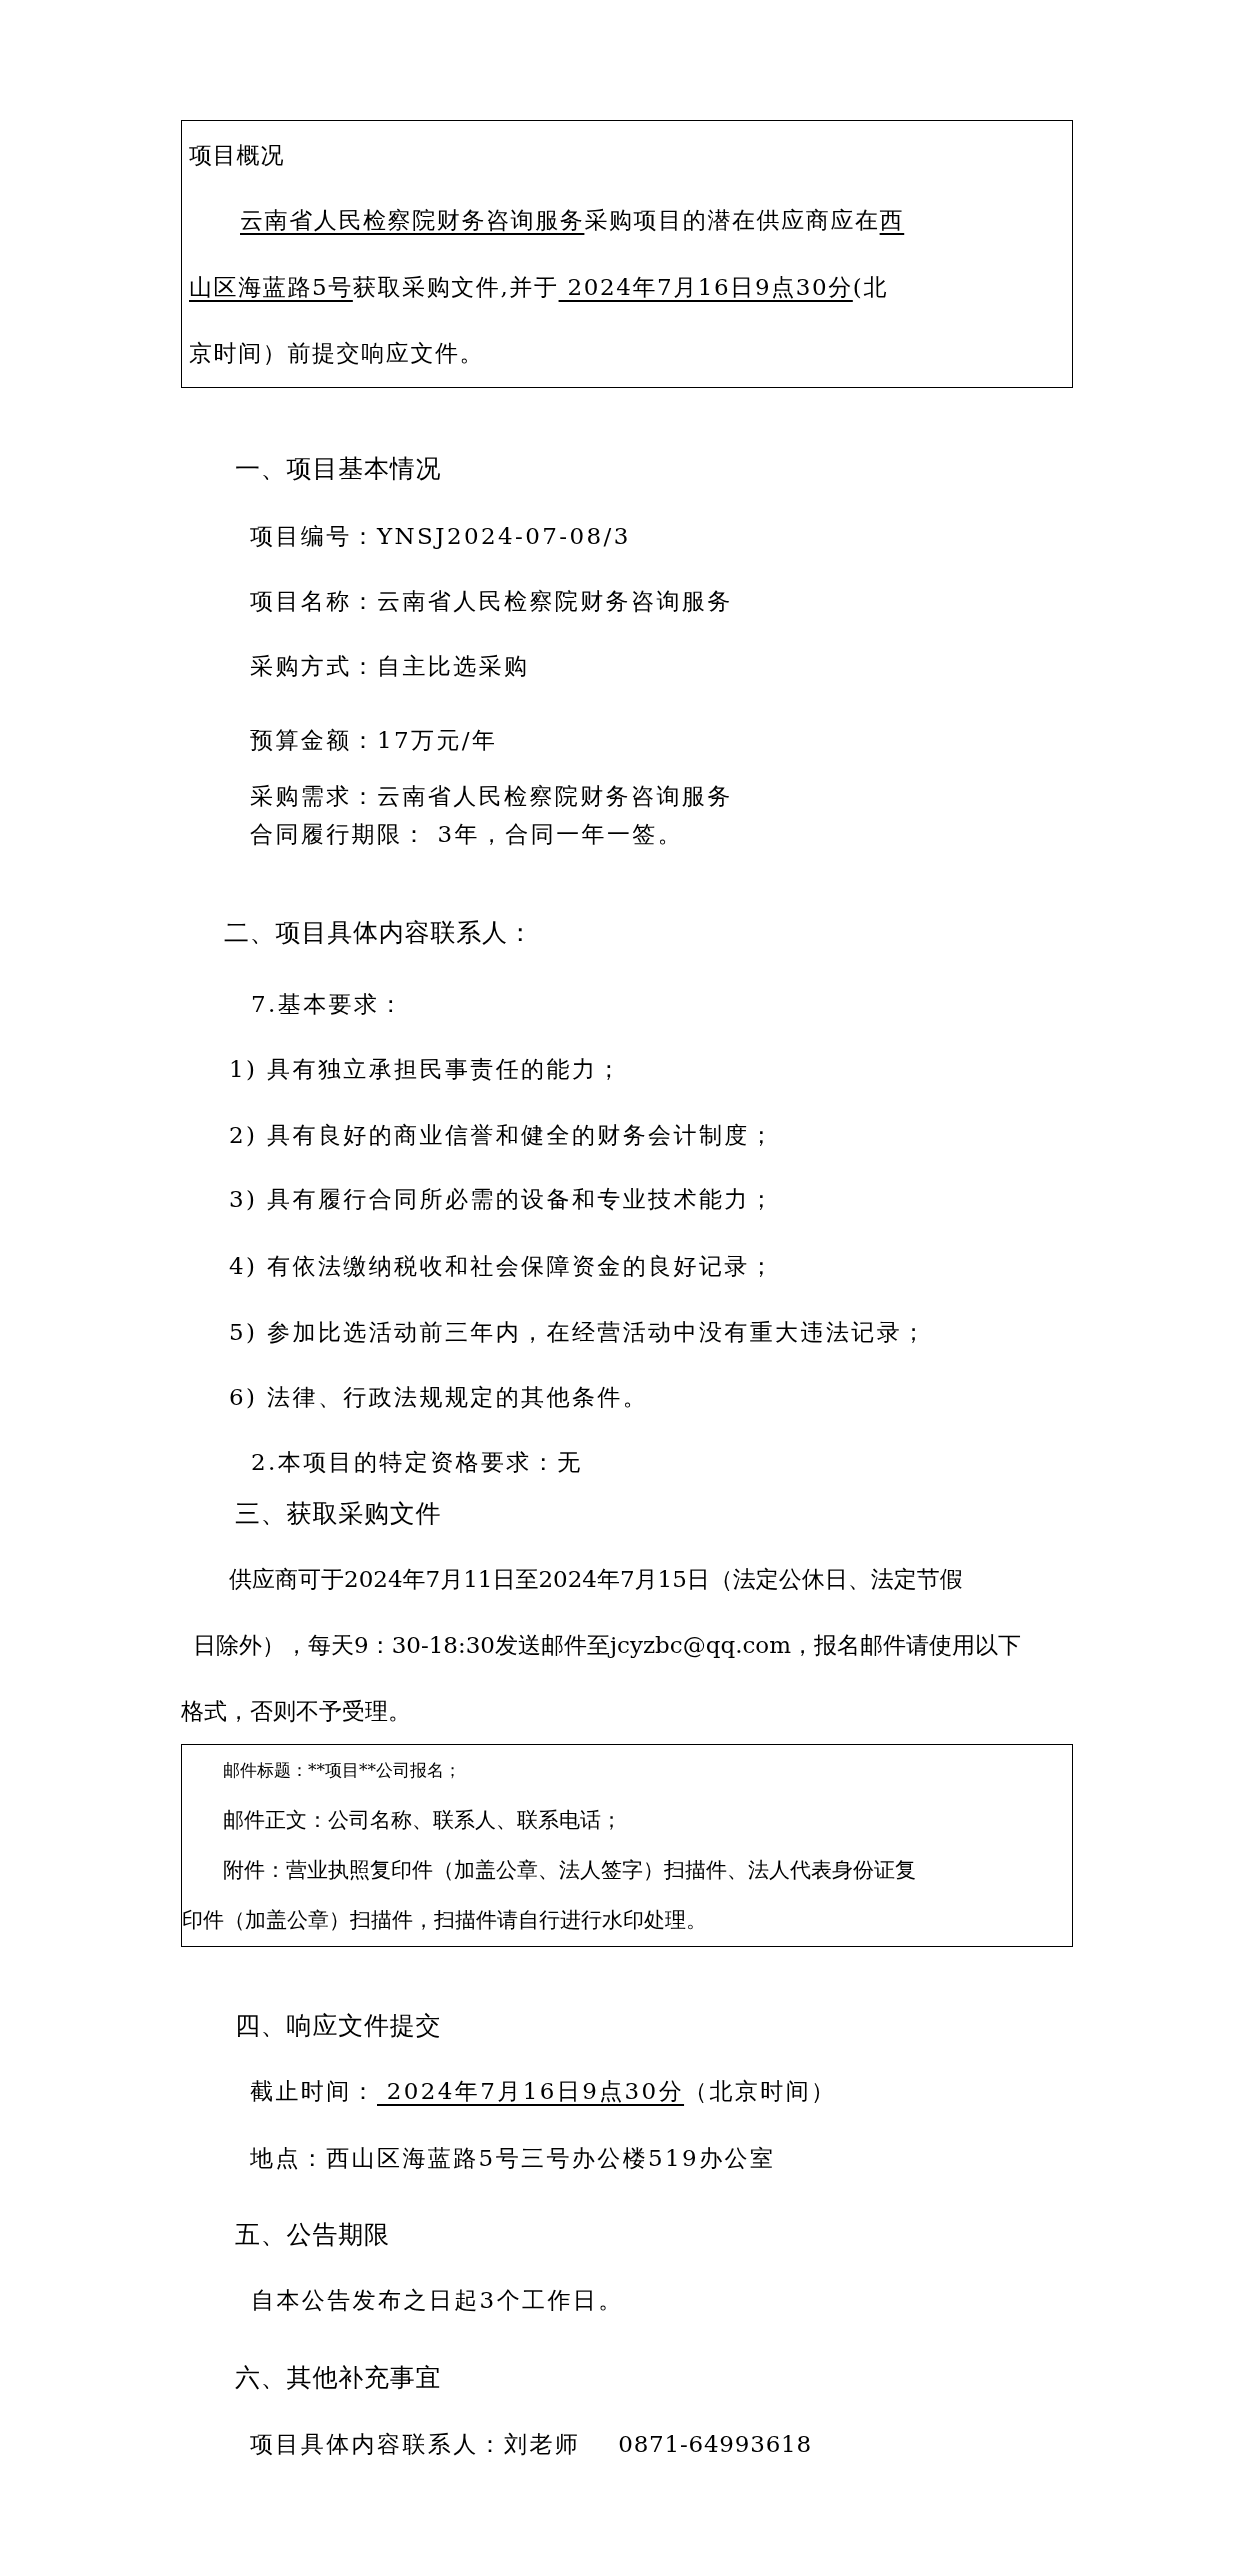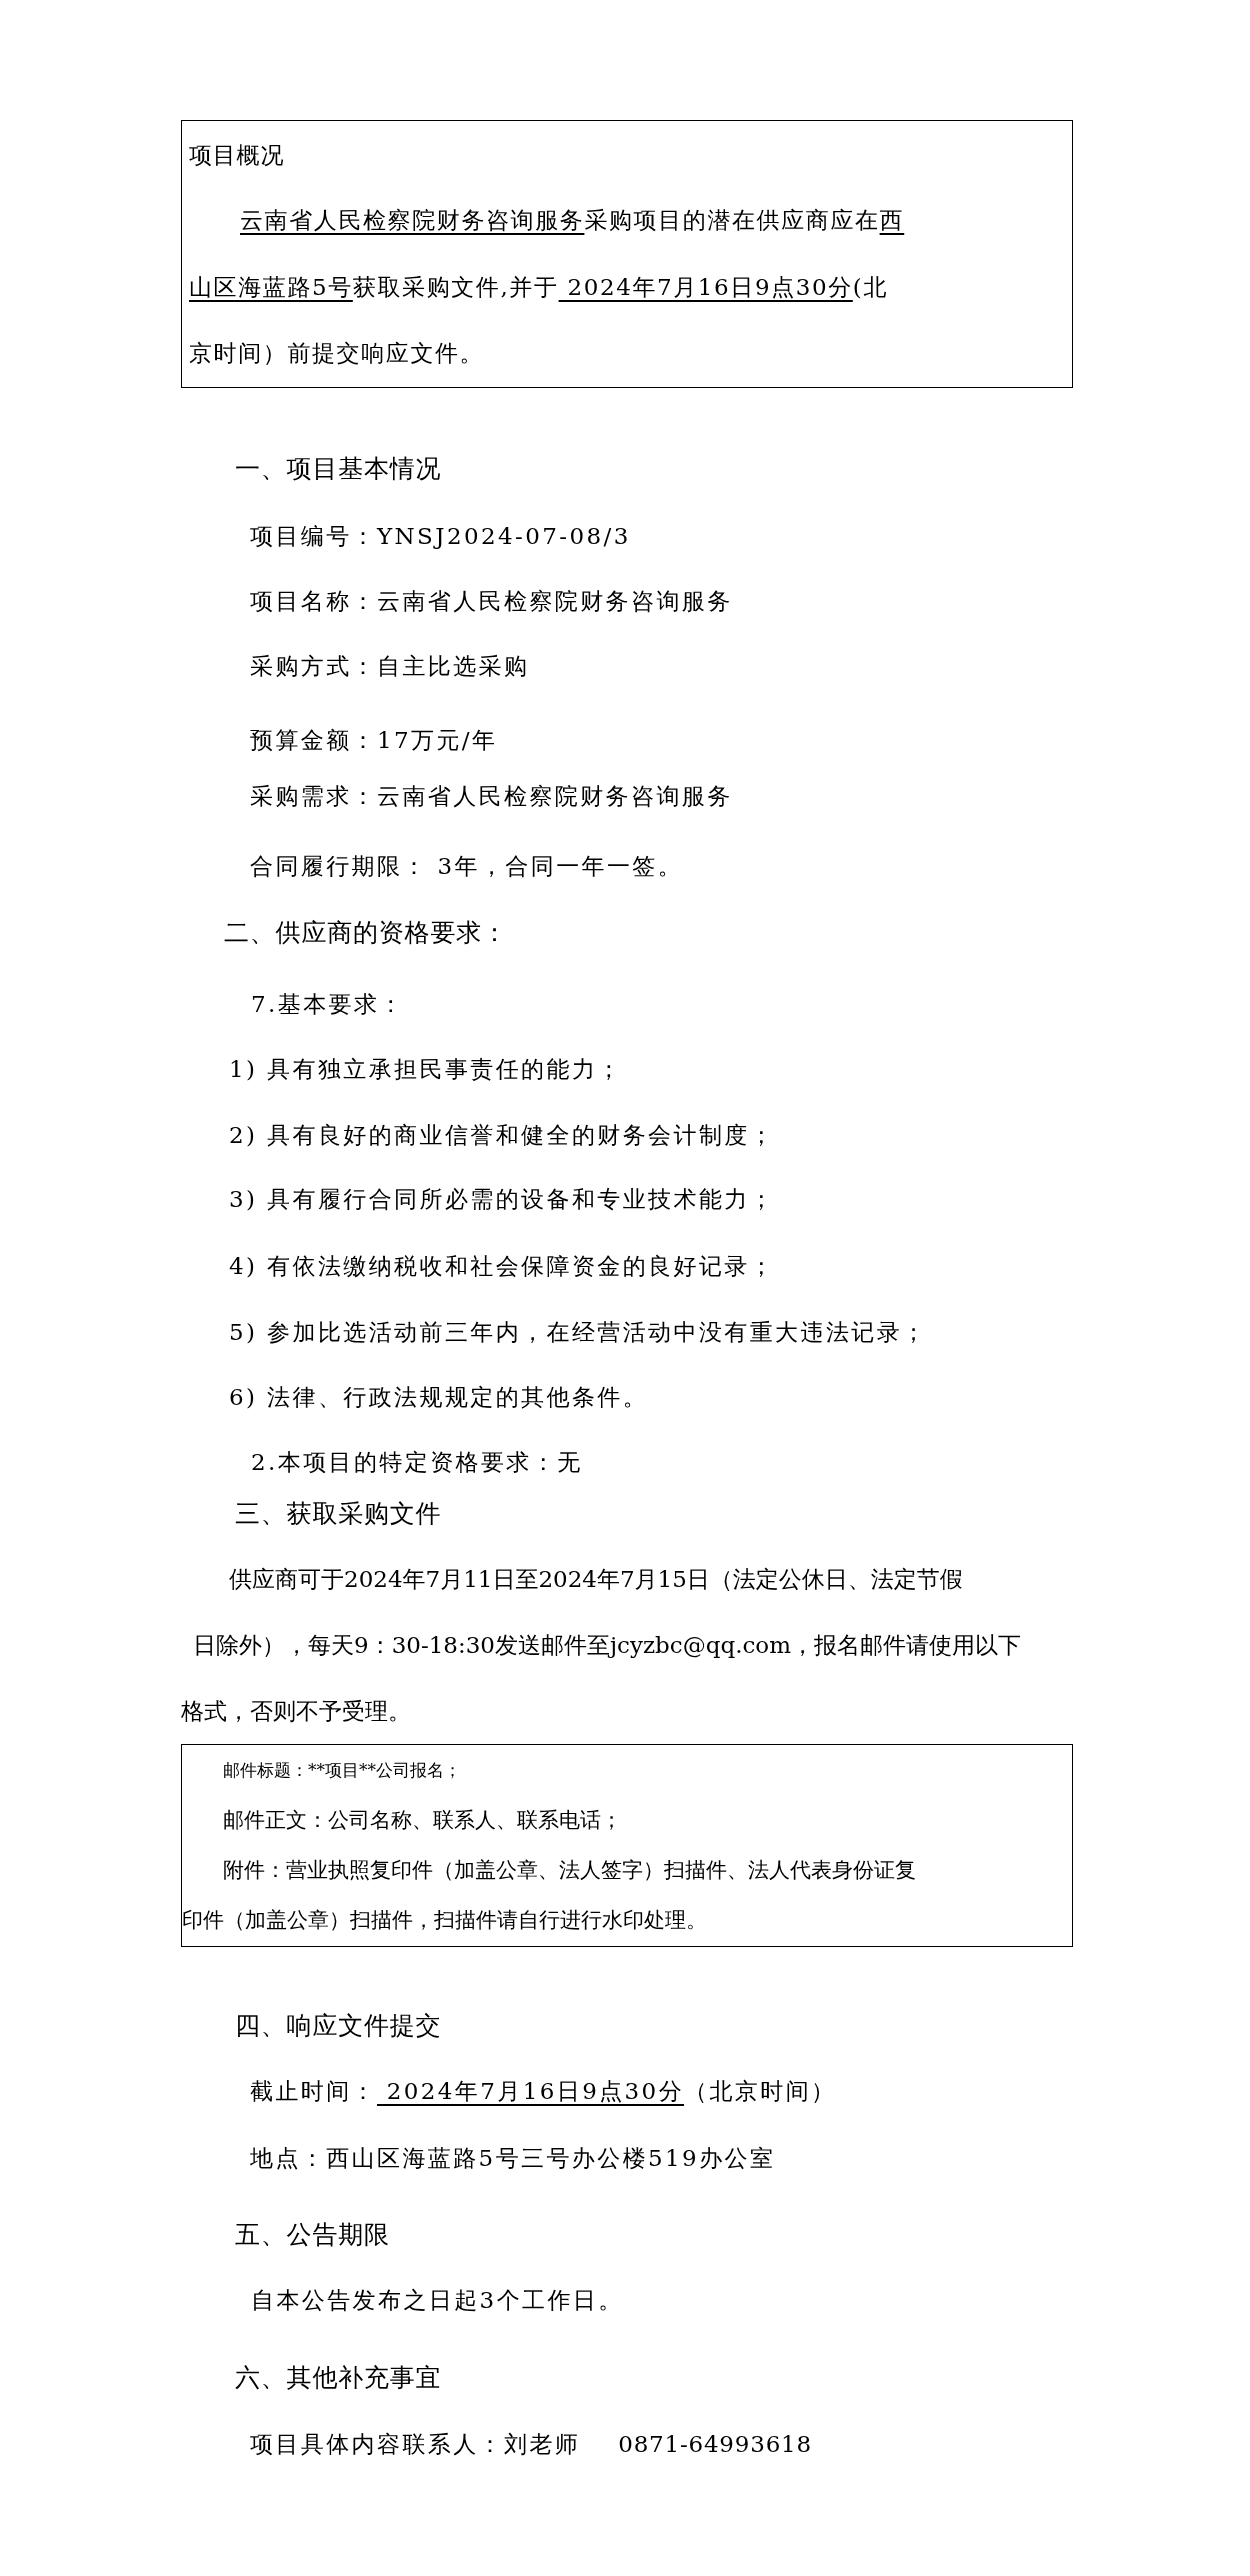--- a/index.html
+++ b/index.html
@@ -39,23 +39,23 @@
   <span class="u">山区海蓝路5号</span><span>获取采购文件,并于</span><span class="u"> 2024年7月16日9点30分</span><span>(北</span>
 </div>
 <div class="line" style="left:189px; top:337px; letter-spacing:1.6px;">京时间）前提交响应文件。</div>
 
 <div class="heading" style="left:235px; top:451px;">一、项目基本情况</div>
 <div class="line" style="left:250px; top:520px;">项目编号：YNSJ2024-07-08/3</div>
 <div class="line" style="left:250px; top:585px;">项目名称：云南省人民检察院财务咨询服务</div>
 <div class="line" style="left:250px; top:650px;">采购方式：自主比选采购</div>
 <div class="line" style="left:250px; top:724px;">预算金额：17万元/年</div>
 <div class="line" style="left:250px; top:780px;">采购需求：云南省人民检察院财务咨询服务</div>
-<div class="line" style="left:250px; top:850px;text-align:center;">合同履行期限： 3年，合同一年一签。</div>
+<div class="line" style="left:250px; top:818px;text-align:center;">合同履行期限： 3年，合同一年一签。</div>
 
-<div class="heading" style="left:224px; top:915px;">二、供应商的资格要求：</div>
+<div class="heading" style="left:224px; top:915px;">二、项目具体内容联系人：</div>
 <div class="line" style="left:251px; top:988px;">7.基本要求：</div>
 <div class="line" style="left:229px; top:1053px;">1) 具有独立承担民事责任的能力；</div>
 <div class="line" style="left:229px; top:1119px;">2) 具有良好的商业信誉和健全的财务会计制度；</div>
 <div class="line" style="left:229px; top:1183px;">3) 具有履行合同所必需的设备和专业技术能力；</div>
 <div class="line" style="left:229px; top:1250px;">4) 有依法缴纳税收和社会保障资金的良好记录；</div>
 <div class="line" style="left:229px; top:1316px;">5) 参加比选活动前三年内，在经营活动中没有重大违法记录；</div>
 <div class="line" style="left:229px; top:1381px;">6) 法律、行政法规规定的其他条件。</div>
 <div class="line" style="left:251px; top:1446px;">2.本项目的特定资格要求：无</div>
 
 <div class="heading" style="left:235px; top:1496px;">三、获取采购文件</div>

